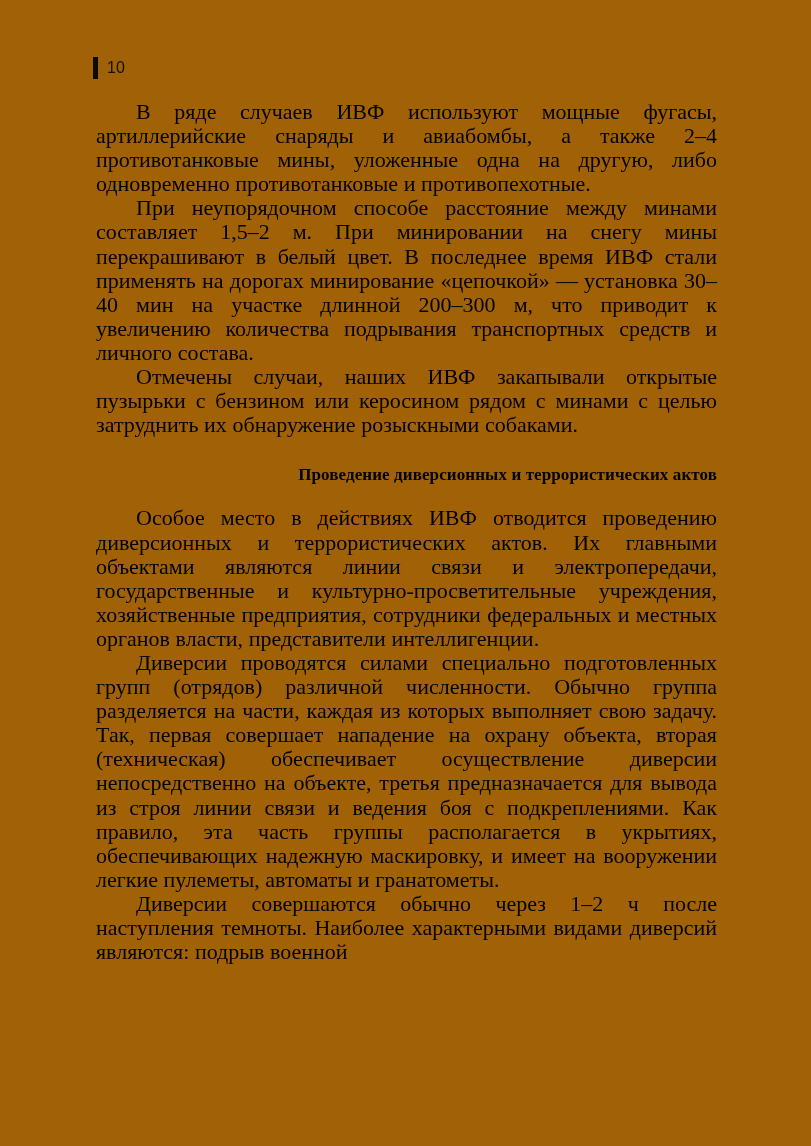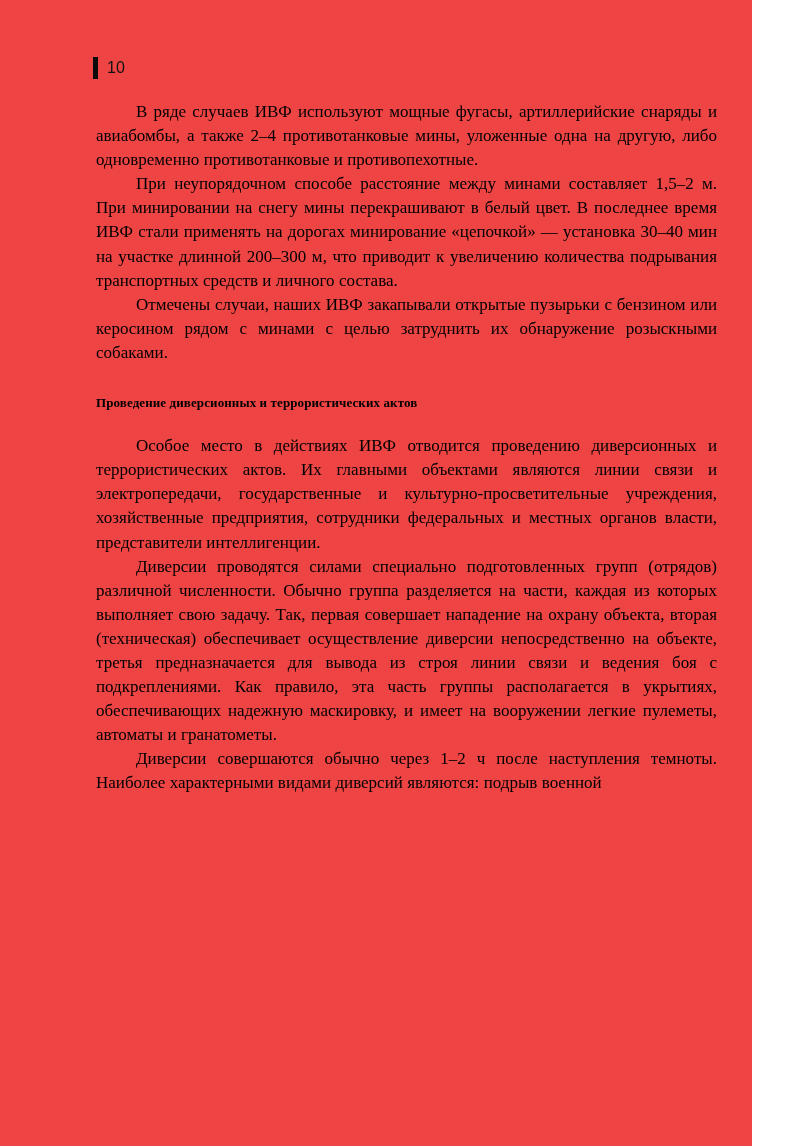--- a/index.html
+++ b/index.html
@@ -3,23 +3,23 @@
 <meta charset="utf-8">
 <style>
   html, body {
     margin: 0;
     padding: 0;
     background: #ffffff;
   }
 
   .page {
     position: relative;
-    width: 752px;
+    width: 811px;
     height: 1146px;
-    background: #ef4444;
+    background: #a16207;
     overflow: hidden;
     font-family: "Liberation Serif", "DejaVu Serif", serif;
     color: #000000;
   }
 
   
   .folio {
     position: absolute;
     left: 93px;
     top: 57px;
@@ -47,32 +47,32 @@
     position: absolute;
     left: 96px;
     top: 100px;
     width: 621px;
   }
 
   p.para {
     margin: 0;
     text-indent: 40px;
     text-align: justify;
-    font-size: 17px;
+    font-size: 22px;
     line-height: 24.1px;
     word-spacing: 0.1px;
     hyphens: manual;
     -webkit-hyphens: manual;
   }
 
   h2.section-heading {
     margin: 0;
-    text-align: left;
+    text-align: right;
     font-weight: bold;
-    font-size: 13px;
+    font-size: 17px;
     line-height: 24.1px;
     padding-top: 26px;
     padding-bottom: 19px;
     letter-spacing: 0.1px;
   }
 </style>
 </head>
 <body>
 
 <div class="page">

